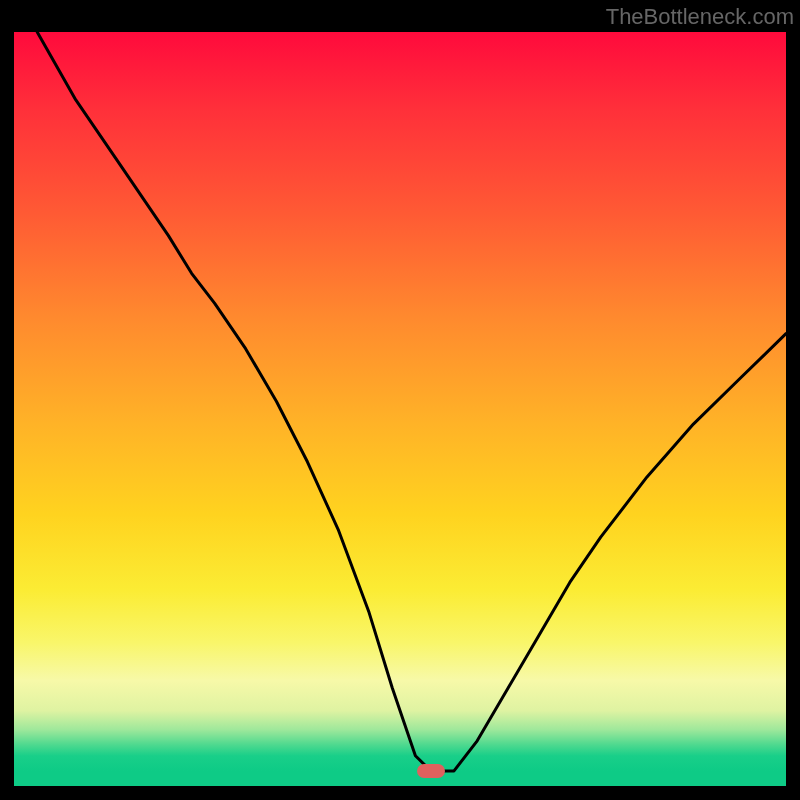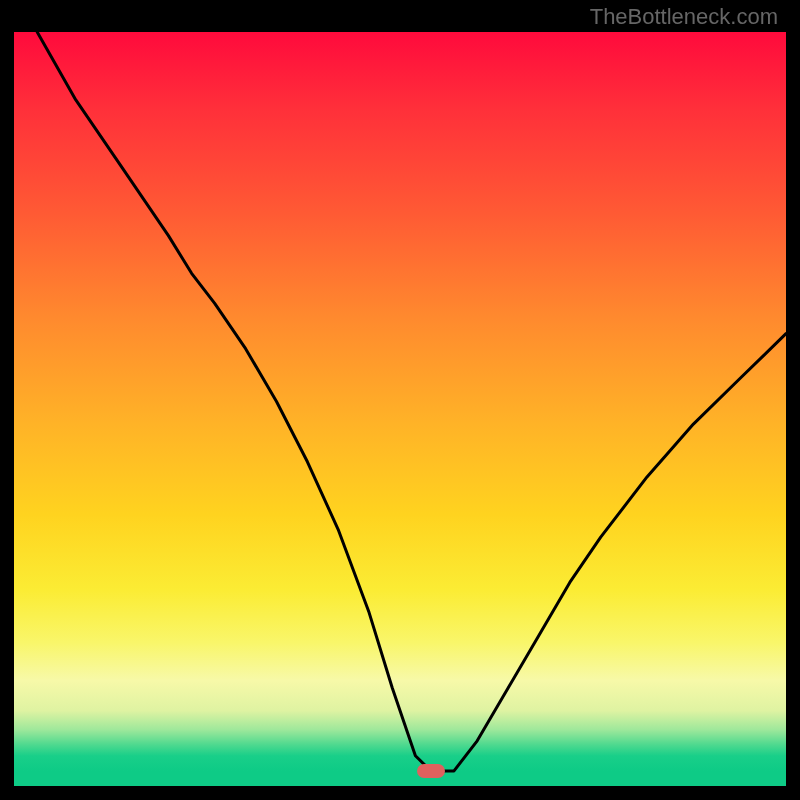--- a/index.html
+++ b/index.html
@@ -12,21 +12,21 @@
   }
   .chart-container {
     position: relative;
     width: 800px;
     height: 800px;
     background: #000;
   }
   .watermark {
     position: absolute;
     top: 4px;
-    right: 22px;
+    right: 6px;
     color: #666;
     font-family: Arial, Helvetica, sans-serif;
     font-size: 22px;
     font-weight: 500;
     z-index: 10;
   }
   .plot-area {
     position: absolute;
     left: 14px;
     top: 32px;

